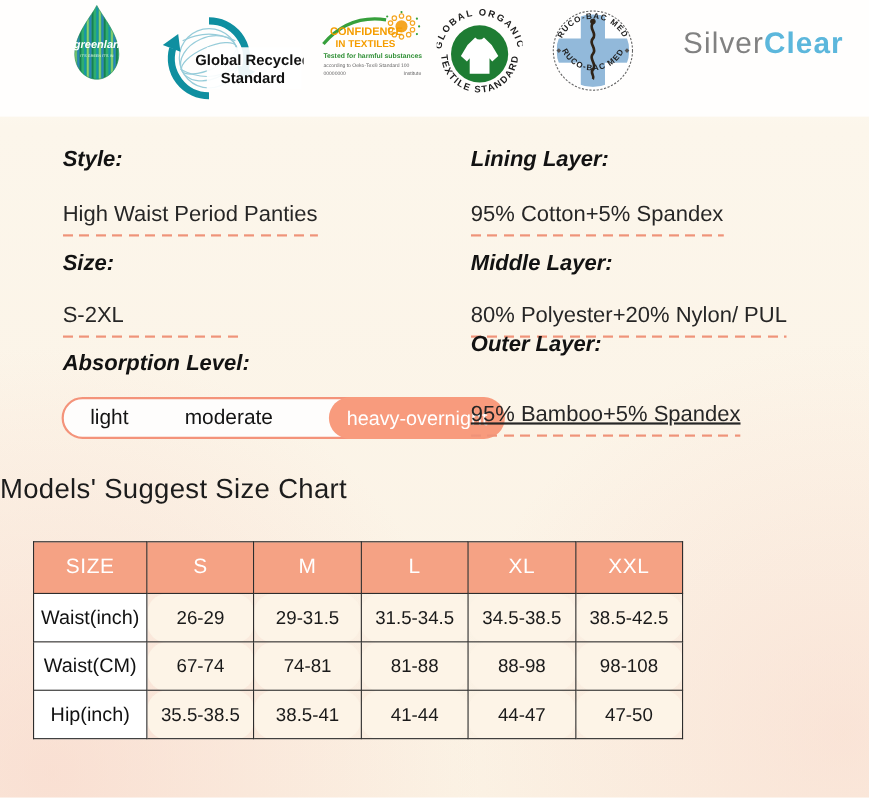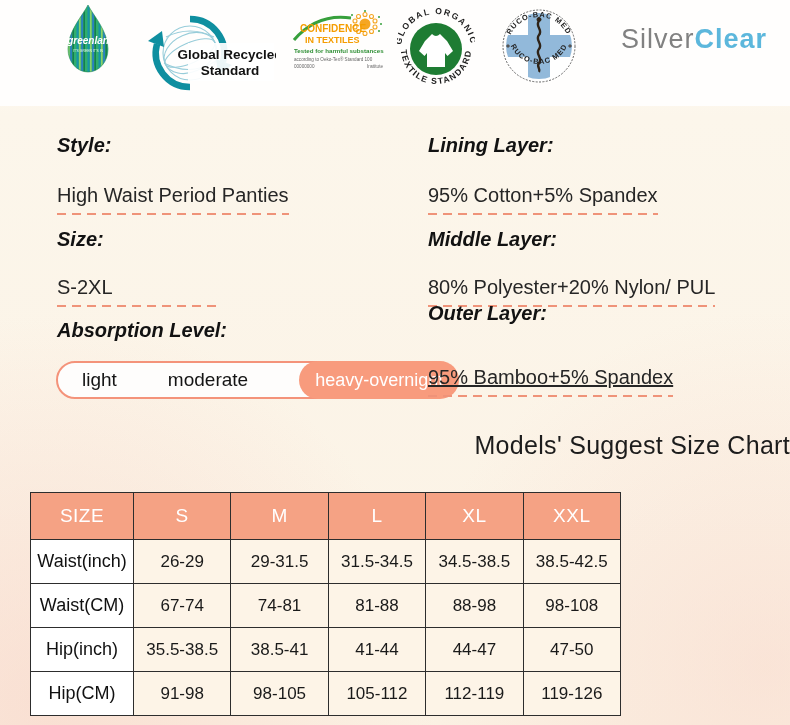--- a/index.html
+++ b/index.html
@@ -27,27 +27,27 @@
 
   
   .absorption-pill{position:absolute;left:56px;top:361px;width:336px;height:38px;
     box-sizing:border-box;border:2px solid #f4937a;border-radius:22px;background:#fefdfc;
     display:flex;align-items:center;padding-left:24px;gap:21px;}
   .absorption-option{font-size:19px;color:#141414;margin-right:30px;white-space:nowrap;}
   .absorption-option.active{margin:-2px -2px -2px auto;height:38px;display:flex;align-items:center;
     background:#f89b7d;color:#fff;border-radius:20px;padding:0 16px;font-size:18px;}
 
   
-  .chart-title{position:absolute;top:431px;left:0;width:790px;text-align:right;
+  .chart-title{position:absolute;top:431px;left:0;width:790px;text-align:left;
     font-size:25px;font-weight:500;color:#1c1c1c;letter-spacing:.3px;}
   .size-table{position:absolute;left:30px;top:492px;width:591px;border-collapse:collapse;table-layout:fixed;}
   .size-table th,.size-table td{border:1.6px solid #2d2d2d;text-align:center;vertical-align:middle;padding:0;}
   .size-table thead th{background:#f5a284;color:#fff;height:46px;font-size:19px;font-weight:500;letter-spacing:.5px;}
   .size-table tbody th{background:#ffffff;color:#111;height:43px;font-size:18px;font-weight:400;}
-  .size-table tbody td{background:#fdf4e7;color:#1a1a1a;height:43px;font-size:17px;}
+  .size-table tbody td{background:#fdf4e7;color:#1a1a1a;height:43px;font-size:17px;border-radius:17px;}
 </style>
 </head>
 <body>
 
 <div class="logo-strip"></div>
 
 <svg class="logo" style="left:63px;top:3px;" width="50" height="72" viewBox="0 0 50 72">
   <defs>
     <pattern id="glstripes" width="11" height="72" patternUnits="userSpaceOnUse">
       <rect width="11" height="72" fill="#2fae6e"></rect>
@@ -219,22 +219,14 @@
         <td>98-108</td>
       </tr>
       <tr>
         <th>Hip(inch)</th>
         <td>35.5-38.5</td>
         <td>38.5-41</td>
         <td>41-44</td>
         <td>44-47</td>
         <td>47-50</td>
       </tr>
-      <tr>
-        <th>Hip(CM)</th>
-        <td>91-98</td>
-        <td>98-105</td>
-        <td>105-112</td>
-        <td>112-119</td>
-        <td>119-126</td>
-      </tr>
     </tbody>
 </table>
 
 </body></html>

